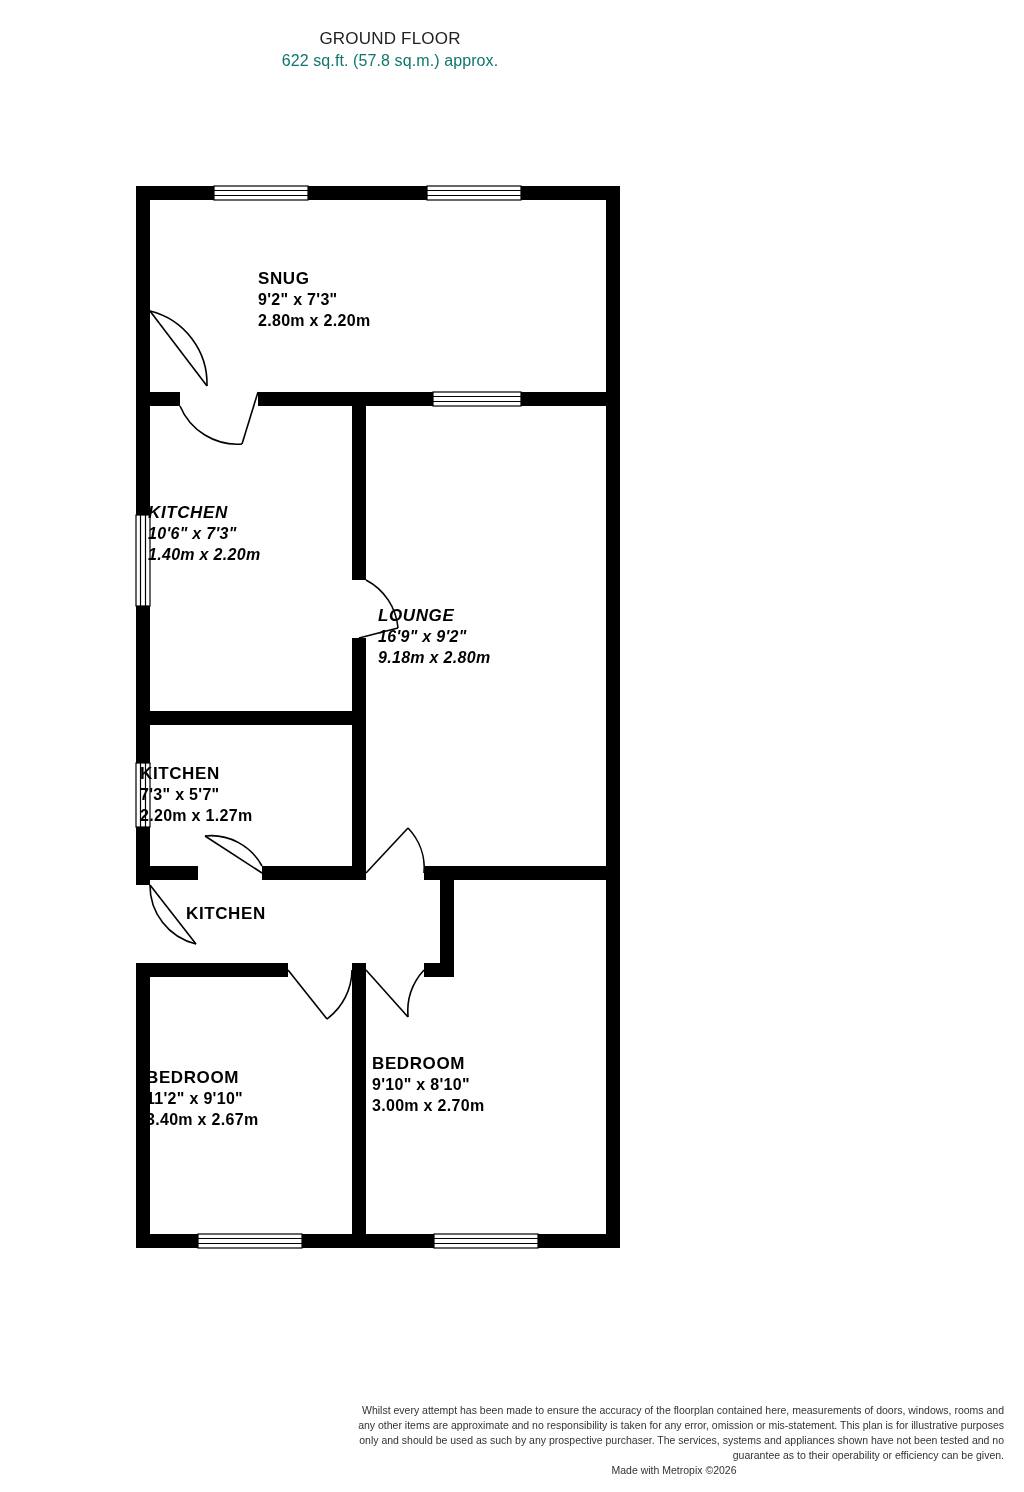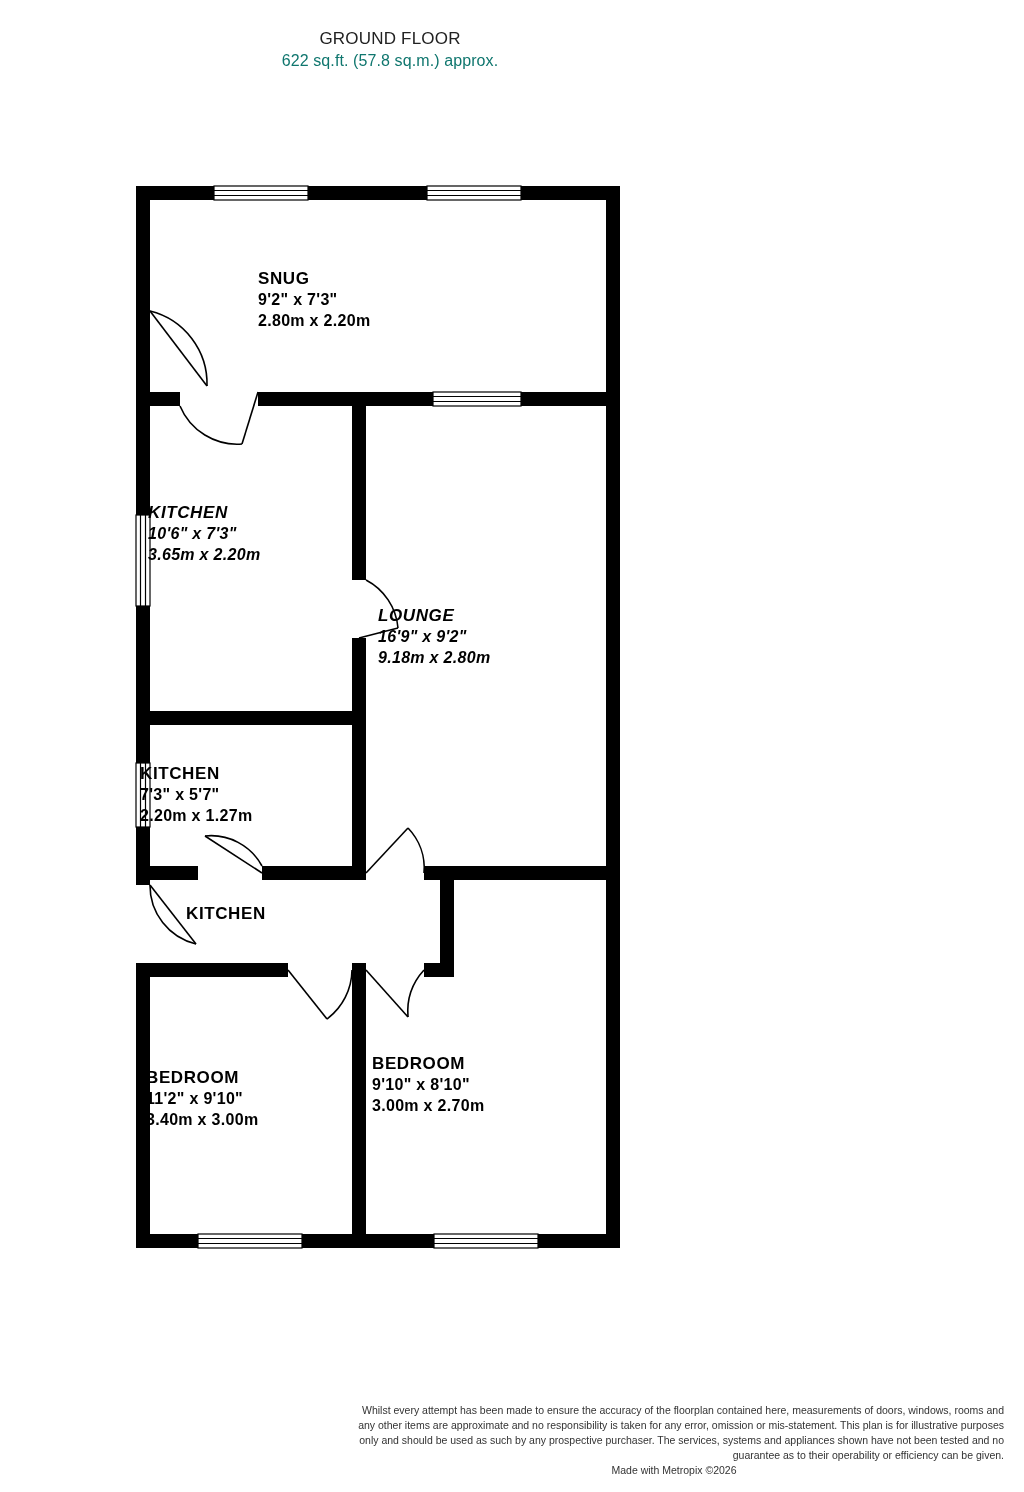--- a/index.html
+++ b/index.html
@@ -256,21 +256,21 @@
 
 <div class="room-label" id="label-snug">
   <div class="rname">SNUG</div>
   <div class="rdim">9'2"  x 7'3"</div>
   <div class="rdim">2.80m  x 2.20m</div>
 </div>
 
 <div class="room-label" id="label-kitchen">
   <div class="rname">KITCHEN</div>
   <div class="rdim">10'6"  x 7'3"</div>
-  <div class="rdim">3.65m  x 2.20m</div>
+  <div class="rdim">1.40m  x 2.20m</div>
 </div>
 
 <div class="room-label" id="label-lounge">
   <div class="rname">LOUNGE</div>
   <div class="rdim">16'9"  x 9'2"</div>
   <div class="rdim">9.18m  x 2.80m</div>
 </div>
 
 <div class="room-label" id="label-bathroom">
   <div class="rname">KITCHEN</div>
@@ -278,21 +278,21 @@
   <div class="rdim">2.20m  x 1.27m</div>
 </div>
 
 <div class="room-label" id="label-hallway">
   <div class="rname">KITCHEN</div>
 </div>
 
 <div class="room-label" id="label-bed1">
   <div class="rname">BEDROOM</div>
   <div class="rdim">11'2"  x 9'10"</div>
-  <div class="rdim">3.40m  x 3.00m</div>
+  <div class="rdim">3.40m  x 2.67m</div>
 </div>
 
 <div class="room-label" id="label-bed2">
   <div class="rname">BEDROOM</div>
   <div class="rdim">9'10"  x 8'10"</div>
   <div class="rdim">3.00m  x 2.70m</div>
 </div>
 
 <div id="floorplan-footer">
   <div class="disclaimer">Whilst every attempt has been made to ensure the accuracy of the floorplan contained here, measurements of doors, windows, rooms and any other items are approximate and no responsibility is taken for any error, omission or mis-statement. This plan is for illustrative purposes only and should be used as such by any prospective purchaser. The services, systems and appliances shown have not been tested and no guarantee as to their operability or efficiency can be given.</div>

